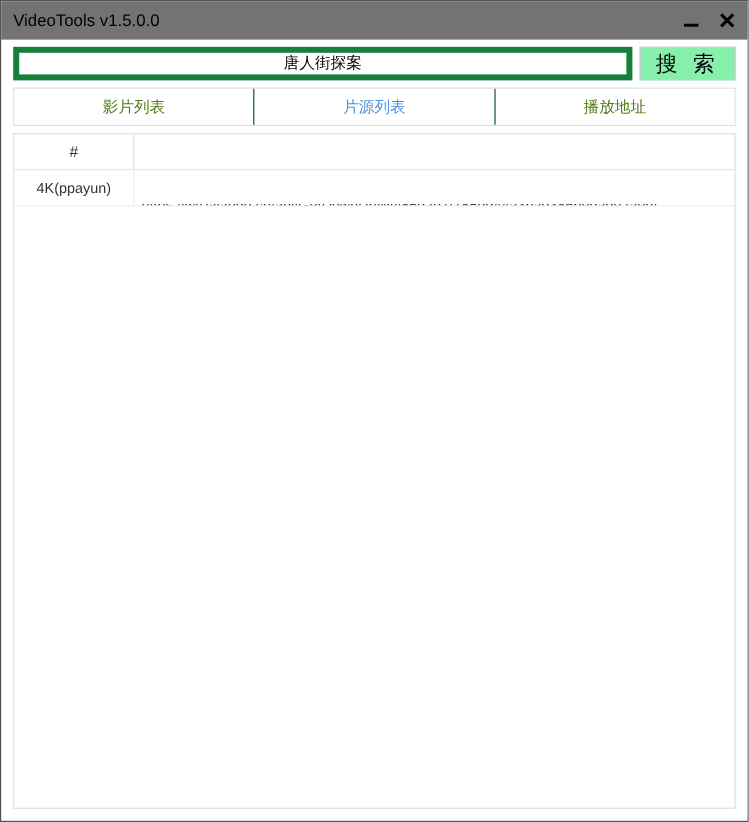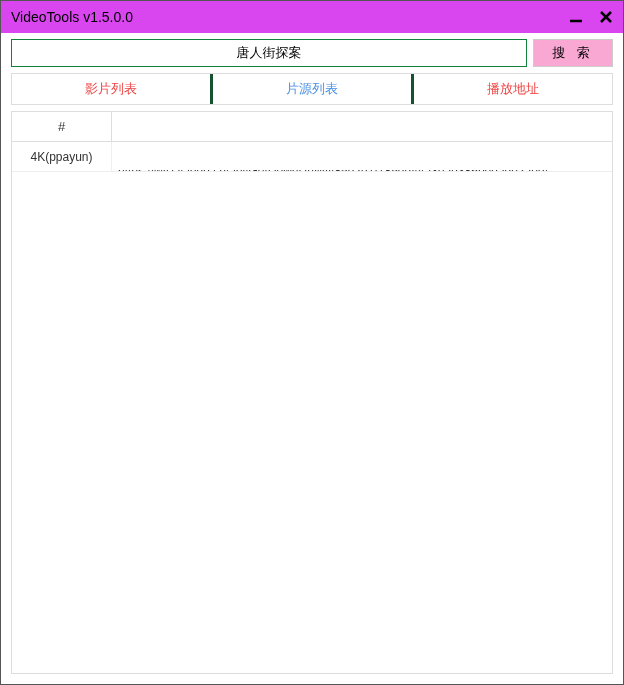--- a/index.html
+++ b/index.html
@@ -21,21 +21,21 @@
       border: 1px solid #555;
       background: #fff;
       display: flex;
       flex-direction: column;
     }
     .titlebar {
       height: 32px;
       display: flex;
       align-items: center;
       padding: 0 8px 0 10px;
-      background: #d946ef;
+      background: #737373;
     }
     .titlebar-text {
       flex: 1;
       font-size: 14px;
       color: #000;
     }
     .titlebar-controls {
       display: flex;
       align-items: center;
       gap: 12px;
@@ -58,54 +58,54 @@
       flex-direction: column;
       gap: 6px;
     }
     .search-row {
       display: flex;
       gap: 6px;
     }
     .search-input {
       flex: 1;
       height: 28px;
-      border: 1px solid #15803d;
+      border: 5px solid #15803d;
       padding: 0 8px;
       font-size: 13px;
       text-align: center;
       font-family: inherit;
       outline: none;
     }
     .search-btn {
       width: 80px;
       height: 28px;
       border: 1px solid #ccc;
-      background: #f9a8d4;
-      font-size: 13px;
+      background: #86efac;
+      font-size: 18px;
       font-family: inherit;
       cursor: pointer;
       letter-spacing: 4px;
     }
     .tabs {
       display: flex;
       border: 1px solid #ddd;
     }
     .tab {
       flex: 1;
       height: 30px;
       display: flex;
       align-items: center;
       justify-content: center;
       font-size: 13px;
       cursor: pointer;
-      color: #ef4444;
+      color: #4d7c0f;
       background: #fff;
     }
     .tab + .tab {
-      border-left: 3px solid #14532d;
+      border-left: 1px solid #14532d;
     }
     .tab.active {
       color: #4a90e2;
     }
     .content {
       flex: 1;
       border: 1px solid #ddd;
       display: flex;
       flex-direction: column;
       overflow: hidden;

